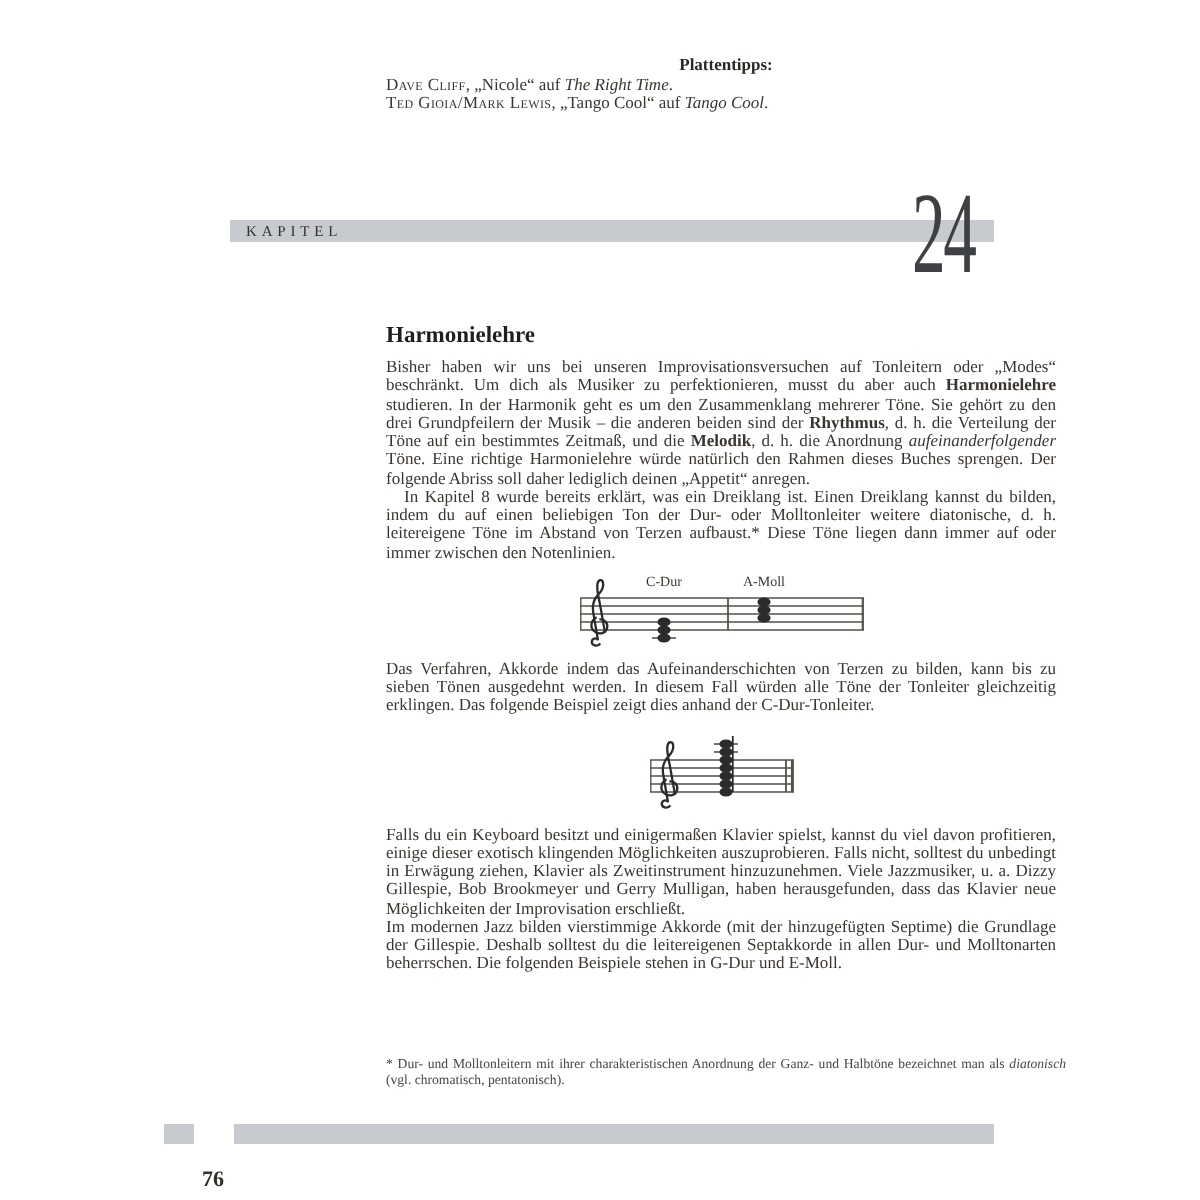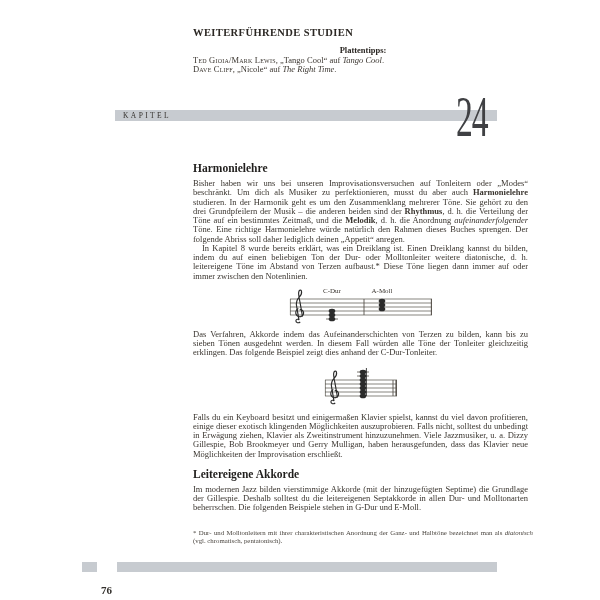--- a/index.html
+++ b/index.html
@@ -42,24 +42,23 @@
   .foot-square{position:absolute;left:82px;top:562px;width:15px;height:10px;background:#c7cbd0;}
   .foot-num{position:absolute;left:101px;top:584px;font-size:11px;font-weight:bold;color:#33302c;}
   .foot-bar{position:absolute;left:117px;top:562px;width:380px;height:10px;background:#c7cbd0;}
 </style>
 </head>
 <body>
 
 <div>
 
   <div class="hdr">
-    <div class="hdr-title">WEITERFÜHRENDE STUDIEN</div>
     <div class="tips-label">Plattentipps:</div>
+    <div class="tip-line"><span class="sc">Dave Cliff</span><span>, „Nicole“ auf </span><span class="i">The Right Time</span><span>.</span></div>
     <div class="tip-line"><span class="sc">Ted Gioia/Mark Lewis</span><span>, „Tango Cool“ auf </span><span class="i">Tango Cool</span><span>.</span></div>
-    <div class="tip-line"><span class="sc">Dave Cliff</span><span>, „Nicole“ auf </span><span class="i">The Right Time</span><span>.</span></div>
   </div>
 
   <div class="kap-bar">
     <div class="kap-label">KAPITEL</div>
   </div>
   <div class="kap-num">24</div>
 
   <div class="col">
     <div class="sec-h">Harmonielehre</div>
     <p><span>Bisher haben wir uns bei unseren Improvisationsversuchen auf Tonleitern oder „Modes“ beschränkt. Um dich als Musiker zu perfektionieren, musst du aber auch </span><span class="b">Harmonielehre</span><span> studieren. In der Harmonik geht es um den Zusammenklang mehrerer Töne. Sie gehört zu den drei Grundpfeilern der Musik – die anderen beiden sind der </span><span class="b">Rhythmus</span><span>, d. h. die Verteilung der Töne auf ein bestimmtes Zeitmaß, und die </span><span class="b">Melodik</span><span>, d. h. die Anordnung </span><span class="i">aufeinanderfolgender</span><span> Töne. Eine richtige Harmonielehre würde natürlich den Rahmen dieses Buches sprengen. Der folgende Abriss soll daher lediglich deinen „Appetit“ anregen.</span></p>
@@ -120,21 +119,20 @@
         <ellipse cx="42" cy="30" rx="3.3" ry="2.3"></ellipse>
         <ellipse cx="42" cy="26" rx="3.3" ry="2.3"></ellipse>
         <ellipse cx="42" cy="22" rx="3.3" ry="2.3"></ellipse>
         <ellipse cx="42" cy="18" rx="3.3" ry="2.3"></ellipse>
         <ellipse cx="42" cy="14" rx="3.3" ry="2.3"></ellipse>
         <ellipse cx="42" cy="10" rx="3.3" ry="2.3"></ellipse>
       </g>
     </svg>
 
     <p><span>Falls du ein Keyboard besitzt und einigermaßen Klavier spielst, kannst du viel davon profitieren, einige dieser exotisch klingenden Möglichkeiten auszuprobieren. Falls nicht, solltest du unbedingt in Erwägung ziehen, Klavier als Zweitinstrument hinzuzunehmen. Viele Jazzmusiker, u. a. Dizzy Gillespie, Bob Brookmeyer und Gerry Mulligan, haben herausgefunden, dass das Klavier neue Möglichkeiten der Improvisation erschließt.</span></p>
-    <div class="sec-h2">Leitereigene Akkorde</div>
     <p><span>Im modernen Jazz bilden vierstimmige Akkorde (mit der hinzugefügten Septime) die Grundlage der Gillespie. Deshalb solltest du die leitereigenen Septakkorde in allen Dur- und Molltonarten beherrschen. Die folgenden Beispiele stehen in G-Dur und E-Moll.</span></p>
   </div>
 
   <div class="footnote"><span>* Dur- und Molltonleitern mit ihrer charakteristischen Anordnung der Ganz- und Halbtöne bezeichnet man als </span><span class="i">diatonisch</span><span> (vgl. chromatisch, pentatonisch).</span></div>
 
   <div class="foot-square"></div>
   <div class="foot-num">76</div>
   <div class="foot-bar"></div>
 
 </div>

